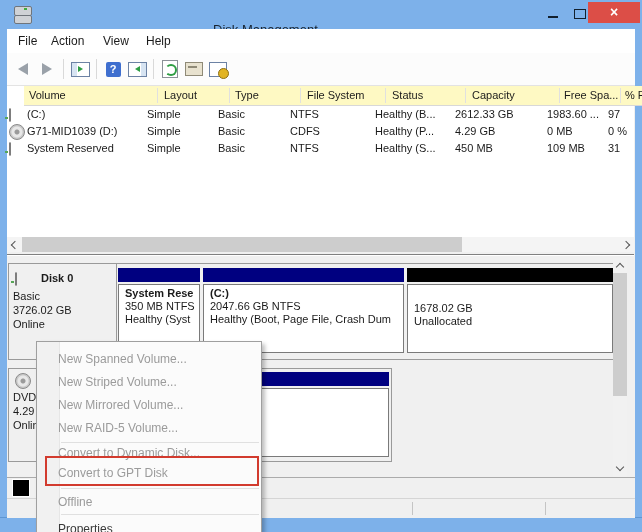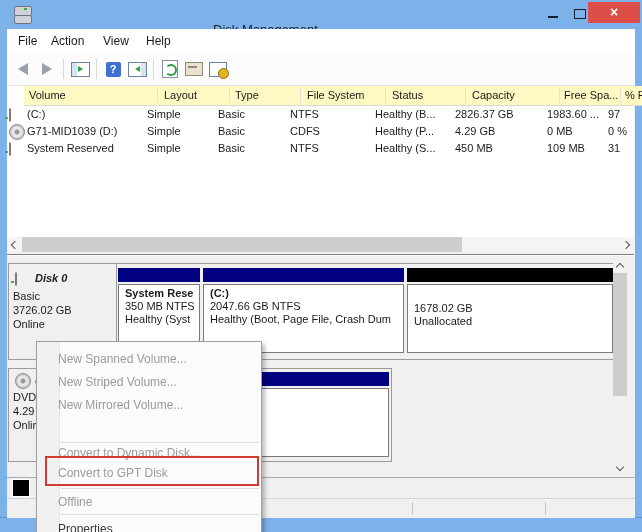--- a/index.html
+++ b/index.html
@@ -76,21 +76,21 @@
   .splitter{left:7px;top:254px;width:627px;height:1px;background:#808080;border-bottom:1px solid #fff;}
   .vscroll{left:613px;top:258px;width:14px;height:219px;background:#f1f1f1;}
   .vthumb{position:absolute;left:0;top:15px;width:14px;height:123px;background:#cdcdcd;}
   .vsb-arrow{position:absolute;left:0;width:14px;height:14px;}
 
   
   .diskrow{border:1px solid #9a9a9a;background:#f0f0f0;}
   .disk0{left:8px;top:263px;width:604px;height:95px;}
   .cdrow{left:8px;top:368px;width:382px;height:92px;}
   .dlabel{position:absolute;left:0;top:0;bottom:0;width:107px;border-right:1px solid #9a9a9a;font-size:11px;}
-  .dlabel .dname{position:absolute;left:26px;font-weight:bold;font-style:italic;}
+  .dlabel .dname{position:absolute;left:32px;font-weight:bold;}
   .dlabel .dline{position:absolute;left:4px;white-space:nowrap;}
   .dicon{position:absolute;left:6px;}
   .part{position:absolute;}
   .pbar{position:absolute;left:0;right:0;top:0;height:14px;}
   .bar-navy{background:#000080;}
   .bar-black{background:#000000;}
   .pbody{position:absolute;left:0;right:0;top:16px;bottom:0;background:#fff;border:1px solid #7a7a7a;
          padding:2px 0 0 6px;font-size:11px;line-height:13px;overflow:hidden;}
   .ptitle{font-weight:bold;white-space:nowrap;}
   .pline{white-space:nowrap;}
@@ -207,21 +207,21 @@
       <div class="hsep" style="left:596px;"></div>
     </div>
 
     <div class="lrow" style="top:20px;">
       <span class="row-icon hdd"></span>
       <span class="cell" style="left:20px;width:112px;">(C:)</span>
       <span class="cell" style="left:140px;">Simple</span>
       <span class="cell" style="left:211px;">Basic</span>
       <span class="cell" style="left:283px;">NTFS</span>
       <span class="cell" style="left:368px;width:72px;">Healthy (B...</span>
-      <span class="cell" style="left:448px;">2826.37 GB</span>
+      <span class="cell" style="left:448px;">2612.33 GB</span>
       <span class="cell" style="left:540px;width:56px;">1983.60 ...</span>
       <span class="cell" style="left:601px;">97</span>
     </div>
 
     <div class="lrow" style="top:37px;">
       <span class="row-icon cdisc" style="top:1px;"></span>
       <span class="cell" style="left:20px;width:112px;">G71-MID1039 (D:)</span>
       <span class="cell" style="left:140px;">Simple</span>
       <span class="cell" style="left:211px;">Basic</span>
       <span class="cell" style="left:283px;">CDFS</span>
@@ -325,20 +325,21 @@
     <div class="ssep" style="left:405px;"></div>
     <div class="ssep" style="left:538px;"></div>
   </div>
 
   <div class="abs ctxmenu">
     <div class="gutter"></div>
 
     <div class="mi" style="top:6px;height:22px;">New Spanned Volume...</div>
     <div class="mi" style="top:29px;height:22px;">New Striped Volume...</div>
     <div class="mi" style="top:52px;height:22px;">New Mirrored Volume...</div>
+    <div class="mi" style="top:75px;height:22px;">New RAID-5 Volume...</div>
     <div class="msep" style="top:100px;"></div>
     <div class="mi" style="top:119px;height:24px;">Convert to GPT Disk</div>
     <div class="mi" style="top:103px;height:16px;">Convert to Dynamic Disk...</div>
     <div class="msep" style="top:146px;"></div>
     <div class="mi" style="top:149px;height:22px;">Offline</div>
     <div class="msep" style="top:172px;"></div>
     <div class="mi enabled" style="top:176px;height:22px;">Properties</div>
 
     <div class="redbox"></div>
   </div>

